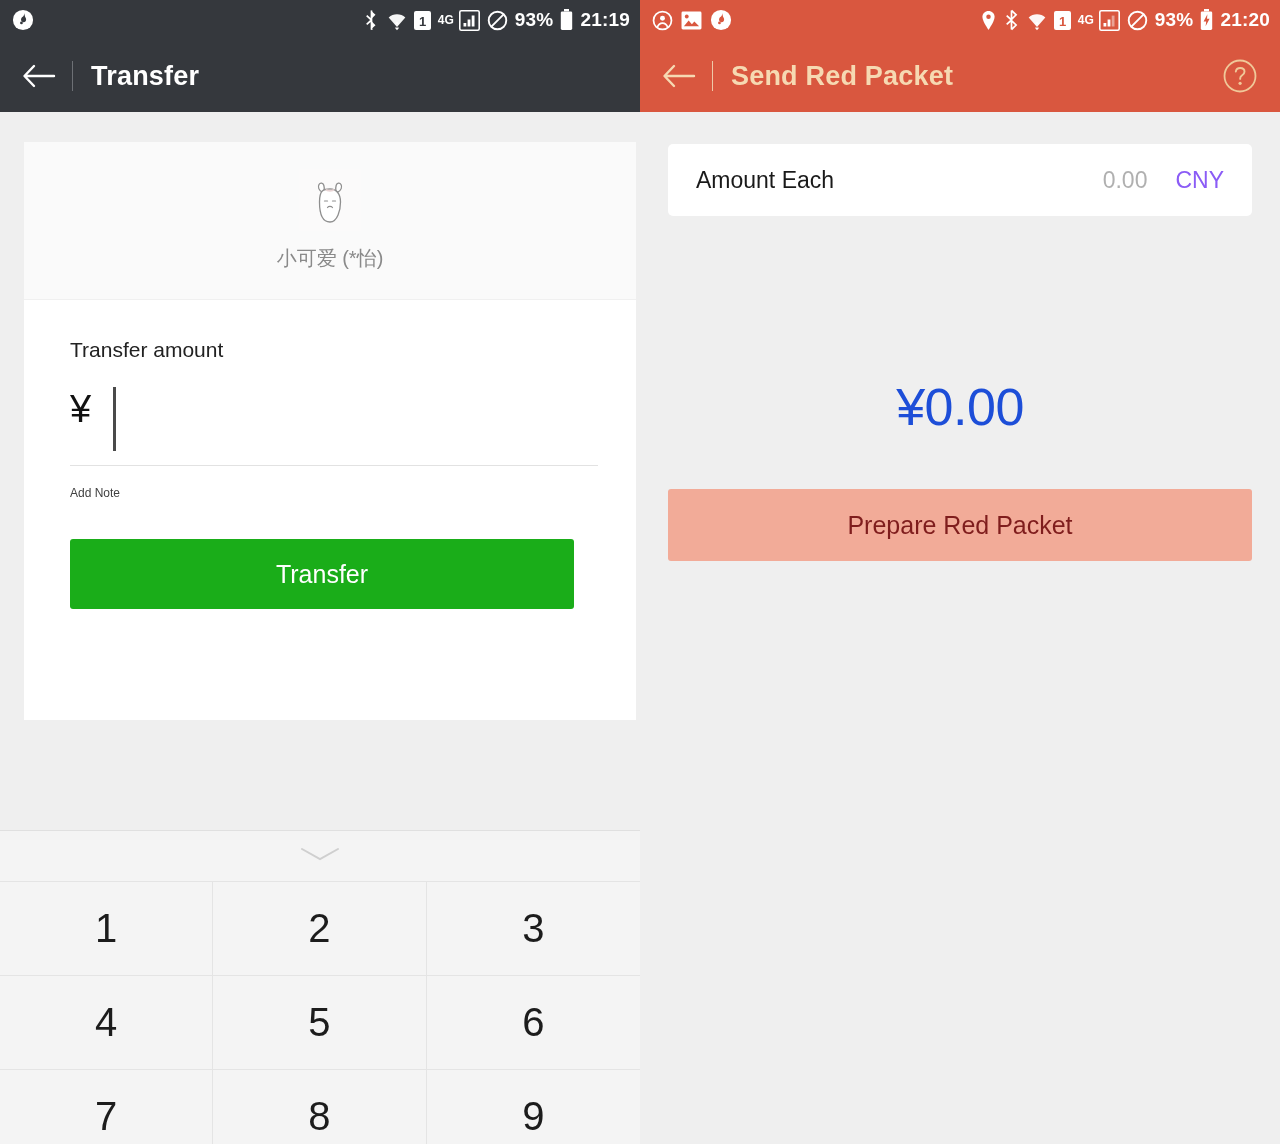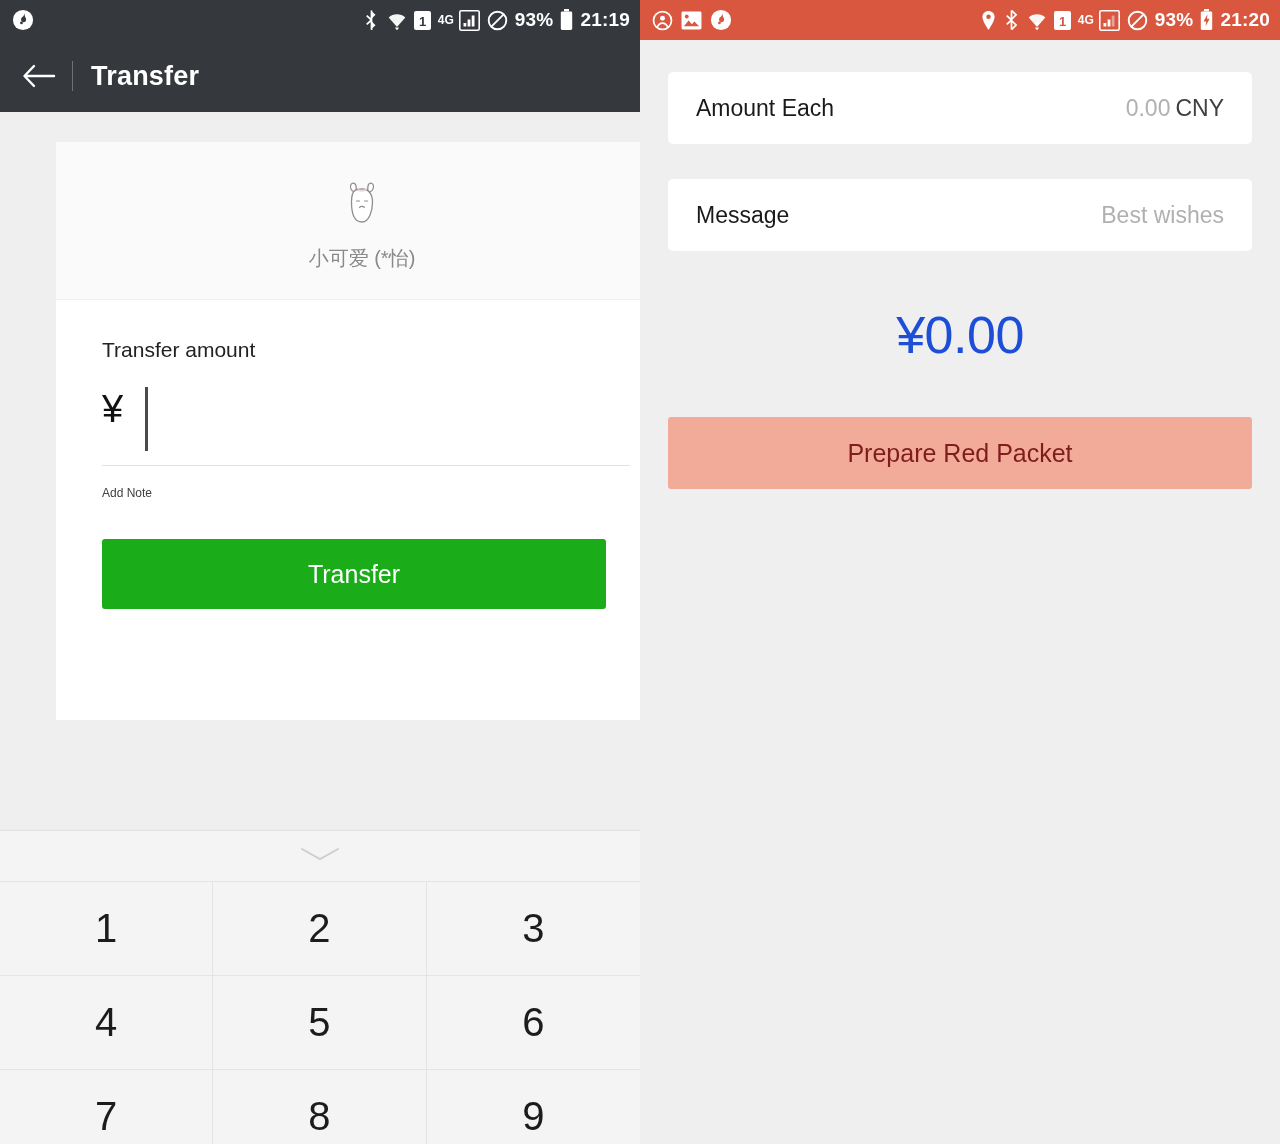--- a/index.html
+++ b/index.html
@@ -37,21 +37,20 @@
   .appbar-title { font-size: 27px; font-weight: bold; letter-spacing: 0.2px; }
   .appbar-left .appbar-title { color: #ffffff; }
   .appbar-right .appbar-title { color: #f6d9b2; }
   .help-btn { margin-left: auto; width: 44px; height: 44px; display:flex; align-items:center; justify-content:center; cursor:pointer;}
 
   
   .left-body { background: #efefef; height: 1032px; position: relative; }
   .transfer-card {
     position: absolute; left: 24px; top: 30px; width: 612px; height: 578px;
     background: #ffffff;
-    margin-left: 32px;
   }
   .payee {
     height: 158px; background: #fafafa;
     display: flex; flex-direction: column; align-items: center; justify-content: center;
     border-bottom: 1px solid #f0f0f0;
   }
   .avatar { width: 62px; height: 62px; background: #fbfafa; display:flex; align-items:center; justify-content:center; }
   .payee-name { margin-top: 14px; font-size: 20px; color: #8a8a8a; }
   .card-inner { padding: 38px 38px 0 46px; }
   .field-label { font-size: 21px; color: #222222; }
@@ -87,23 +86,23 @@
   
   .right-body { background: #efefef; height: 752px; position: relative; }
   .rp-card {
     position: absolute; left: 28px; width: 584px; background: #ffffff;
     border-radius: 5px; display: flex; align-items: center;
     padding: 0 28px; height: 72px;
   }
   .rp-card.amount { top: 32px; }
   .rp-card.message { top: 139px; }
   .rp-label { font-size: 23px; color: #1a1a1a; }
-  .rp-value { margin-left: auto; font-size: 23px; display: flex; align-items: baseline; gap: 5px; text-align: center; }
+  .rp-value { margin-left: auto; font-size: 23px; display: flex; align-items: baseline; gap: 28px; text-align: center; }
   .rp-ph { color: #b0b0b0; }
-  .rp-unit { color: #404040; }
+  .rp-unit { color: #8b5cf6; }
   .big-amount {
     position: absolute; top: 265px; left: 0; width: 640px; text-align: center;
     font-size: 52px; color: #1d4ed8; letter-spacing: -0.5px;
   }
   .prepare-btn {
     position: absolute; left: 28px; top: 377px; width: 584px; height: 72px;
     background: #f2ab98; border: none; border-radius: 3px;
     color: #7f1d1d; font-size: 25px; font-family: inherit; cursor: default;
   }
   .hint {
@@ -314,37 +313,47 @@
           <svg width="13" height="22" viewBox="0 0 13 22">
               <rect x="4" y="0" width="5" height="2.4" fill="#fff"></rect>
               <rect x="0.8" y="2.4" width="11.4" height="18.6" rx="1.4" fill="#fff"></rect>
               <path d="M7.4 5.2L3.6 12.4h2.6l-.6 4.8 4-7.4H7z" fill="#d9573f"></path>
             </svg>
         </span>
         <span class="sb-text">21:20</span>
       </div>
     </div>
 
+    <div class="appbar appbar-right">
+      <div class="back-arrow">
+        <svg width="34" height="26" viewBox="0 0 34 26">
+            <path d="M32 13H3M12 3L2.5 13l9.5 10" stroke="#f6d9b2" stroke-width="2.4" fill="none" stroke-linecap="round" stroke-linejoin="round"></path>
+          </svg>
+      </div>
+      <div class="divider-v"></div>
+      <div class="appbar-title">Send Red Packet</div>
+      <div class="help-btn">
+        <svg width="36" height="36" viewBox="0 0 36 36">
+            <circle cx="18" cy="18" r="15.5" fill="none" stroke="#f0c899" stroke-width="1.8"></circle>
+            <path d="M13.8 13.6c.3-2.3 2.1-3.6 4.4-3.6 2.5 0 4.3 1.5 4.3 3.7 0 1.9-1.1 2.8-2.6 3.8-1.2.8-1.7 1.5-1.7 2.8v.6" fill="none" stroke="#f0c899" stroke-width="1.9" stroke-linecap="round"></path>
+            <circle cx="18.1" cy="25.3" r="1.6" fill="#f0c899"></circle>
+          </svg>
+      </div>
+    </div>
 
     <div class="right-body">
 
       <div class="rp-card amount">
         <span class="rp-label">Amount Each</span>
         <span class="rp-value">
           <span class="rp-ph">0.00</span>
           <span class="rp-unit">CNY</span>
         </span>
       </div>
 
-      <div class="rp-card message">
-        <span class="rp-label">Message</span>
-        <span class="rp-value">
-          <span class="rp-ph">Best wishes</span>
-        </span>
-      </div>
 
       <div class="big-amount">¥0.00</div>
 
       <button class="prepare-btn">Prepare Red Packet</button>
 
     </div>
   </div>
 
 </div>
 

